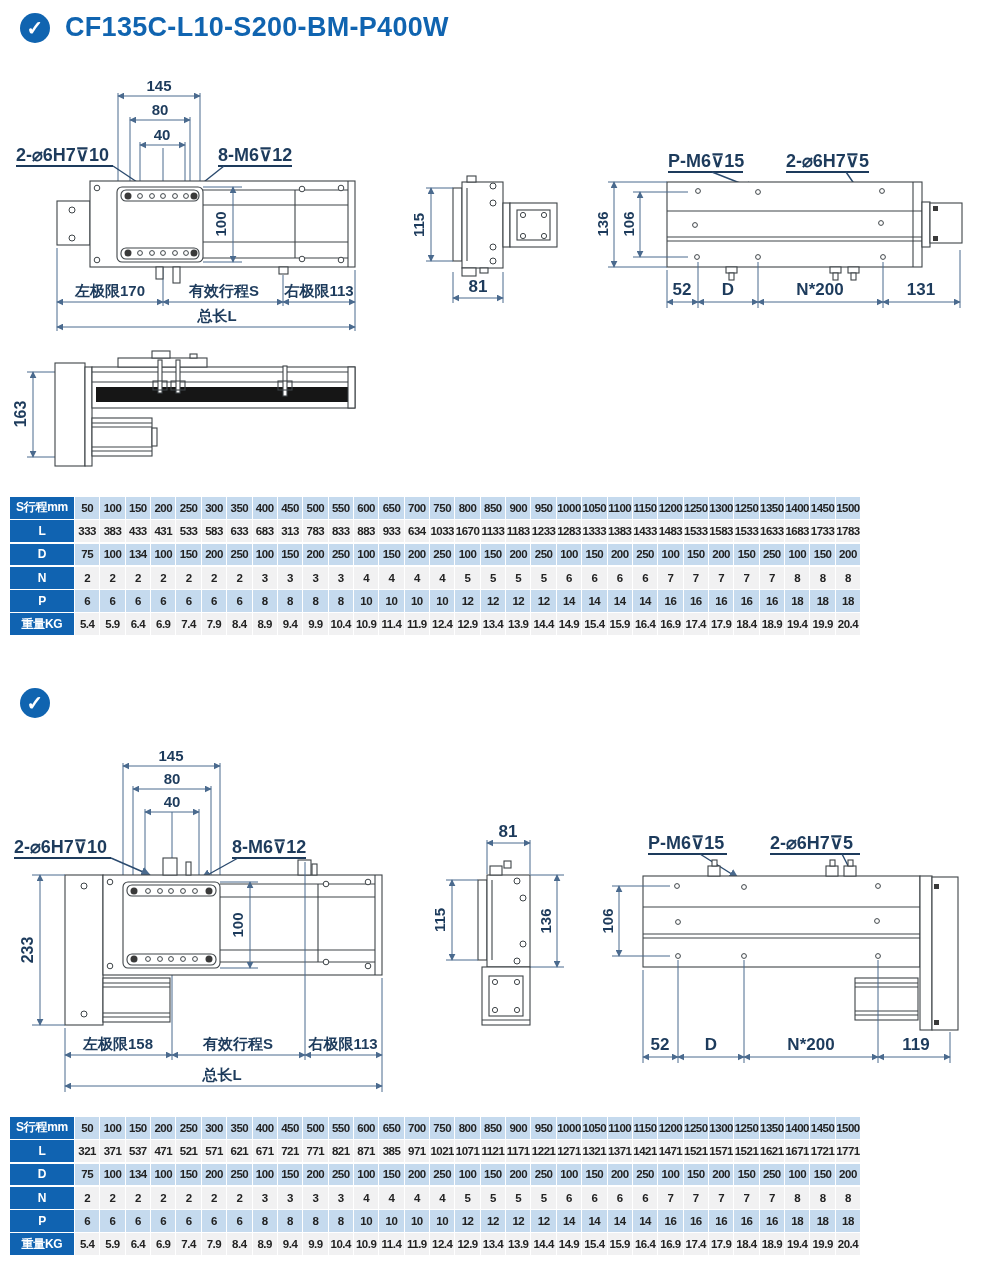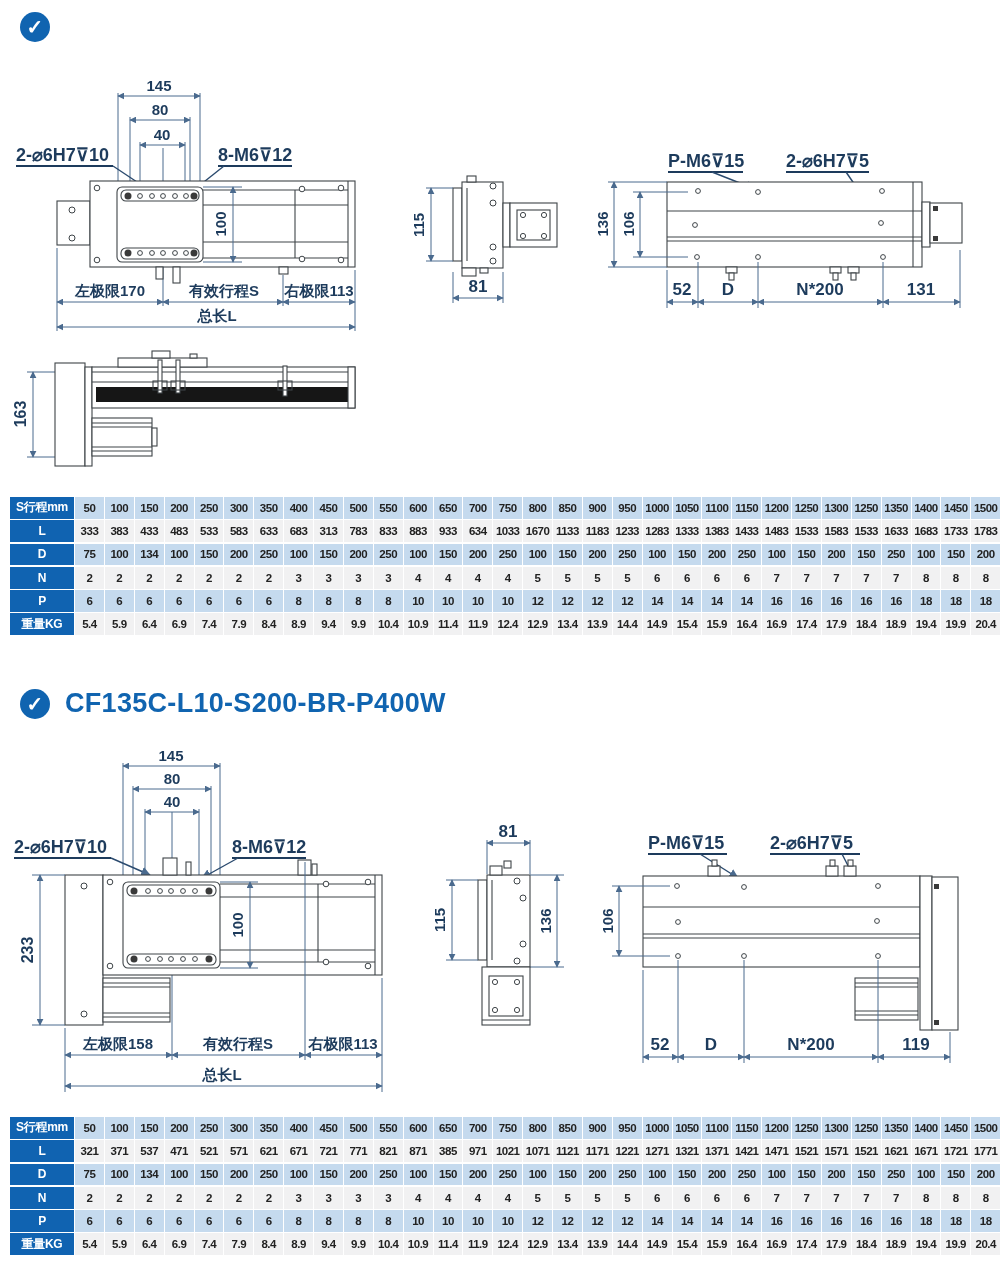--- a/index.html
+++ b/index.html
@@ -4,21 +4,21 @@
 <style>
   html,body{margin:0;padding:0;}
   body{
     width:1000px;height:1267px;position:relative;background:#ffffff;
     font-family:"Liberation Sans",sans-serif;overflow:hidden;
   }
   .sec-header{position:absolute;left:20px;display:flex;align-items:center;gap:15px;}
   .chk{width:30px;height:30px;border-radius:50%;background:#1064b0;color:#fff;
        font-size:20px;font-weight:bold;display:flex;align-items:center;justify-content:center;}
   .sec-title{color:#1064b0;font-size:27px;font-weight:bold;letter-spacing:0.3px;}
-  .spec-table{position:absolute;left:10px;width:990px;display:flex;flex-direction:column;}
+  .spec-table{position:absolute;left:10px;width:850px;display:flex;flex-direction:column;}
   .trow{display:flex;height:21.8px;margin-bottom:1.5px;}
   .rh{width:64px;background:#1063b1;color:#fff;font-weight:bold;font-size:12px;
       display:flex;align-items:center;justify-content:center;letter-spacing:-0.3px;}
   .tc{flex:1;display:flex;align-items:center;justify-content:center;
       font-size:11.5px;font-weight:bold;color:#222;letter-spacing:-0.5px;border-left:1.5px solid #fff;}
   .trow.blue .tc{background:#c5daee;}
   .trow.lite .tc{background:#f1f1f2;}
   svg{position:absolute;left:0;}
   .ol{stroke:#3e4448;stroke-width:1.1;fill:none;}
   .olf{stroke:#3e4448;stroke-width:1.1;fill:#ffffff;}
@@ -34,20 +34,21 @@
   .t17{font-size:17px;text-anchor:middle;}
   .lblt{font-size:18px;text-anchor:start;}
 </style>
 </head>
 <body>
 
 <div class="sec-header" style="top:12px;">
   <div class="chk">
       <span>✓</span>
     </div>
+  <div class="sec-title">CF135C-L10-S200-BM-P400W</div>
 </div>
 
 <svg style="top:70px;" width="1000" height="425" viewBox="0 70 1000 425">
   <defs>
     <marker id="ar1" viewBox="0 0 10 10" refX="9" refY="5" markerWidth="7" markerHeight="7" orient="auto-start-reverse">
       <path d="M0 0L10 5L0 10z" fill="#4a6a8e"></path>
     </marker>
   </defs>
 
   <g>
@@ -296,21 +297,21 @@
       <div class="tc">1350</div>
       <div class="tc">1400</div>
       <div class="tc">1450</div>
       <div class="tc">1500</div>
     </div>
     <div class="trow lite">
       <div class="rh">L</div>
       <div class="tc">333</div>
       <div class="tc">383</div>
       <div class="tc">433</div>
-      <div class="tc">483</div>
+      <div class="tc">431</div>
       <div class="tc">533</div>
       <div class="tc">583</div>
       <div class="tc">633</div>
       <div class="tc">683</div>
       <div class="tc">313</div>
       <div class="tc">783</div>
       <div class="tc">833</div>
       <div class="tc">883</div>
       <div class="tc">933</div>
       <div class="tc">634</div>
@@ -467,21 +468,20 @@
       <div class="tc">19.4</div>
       <div class="tc">19.9</div>
       <div class="tc">20.4</div>
     </div>
   </div>
 
 <div class="sec-header" style="top:688px;">
   <div class="chk">
       <span>✓</span>
     </div>
-  <div class="sec-title">CF135C-L10-S200-BR-P400W</div>
 </div>
 
 <svg style="top:740px;" width="1000" height="370" viewBox="0 740 1000 370">
   <defs>
     <marker id="ar2" viewBox="0 0 10 10" refX="9" refY="5" markerWidth="7" markerHeight="7" orient="auto-start-reverse">
       <path d="M0 0L10 5L0 10z" fill="#4a6a8e"></path>
     </marker>
   </defs>
 
   <g>

